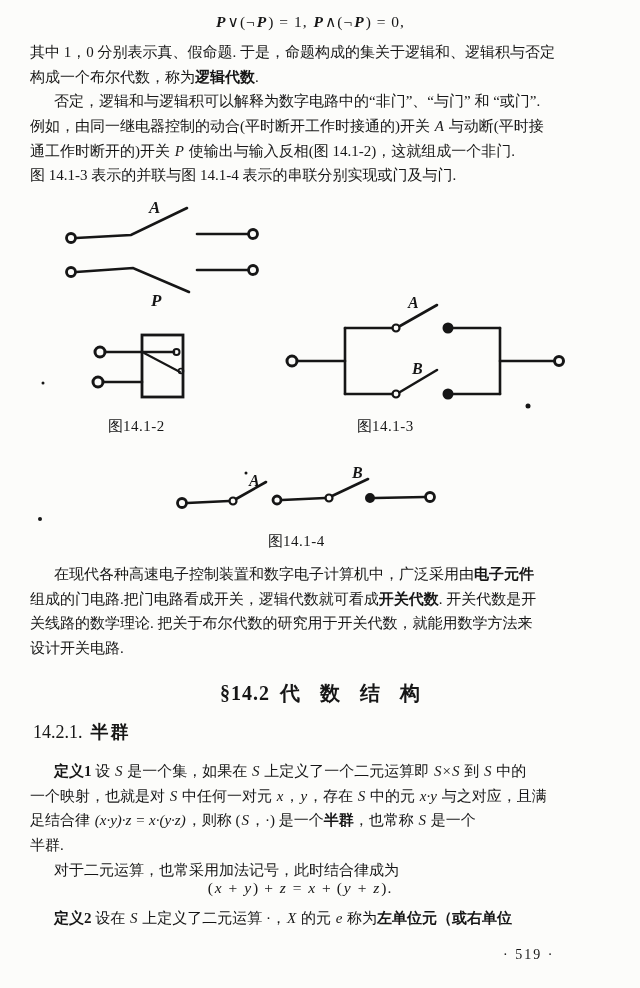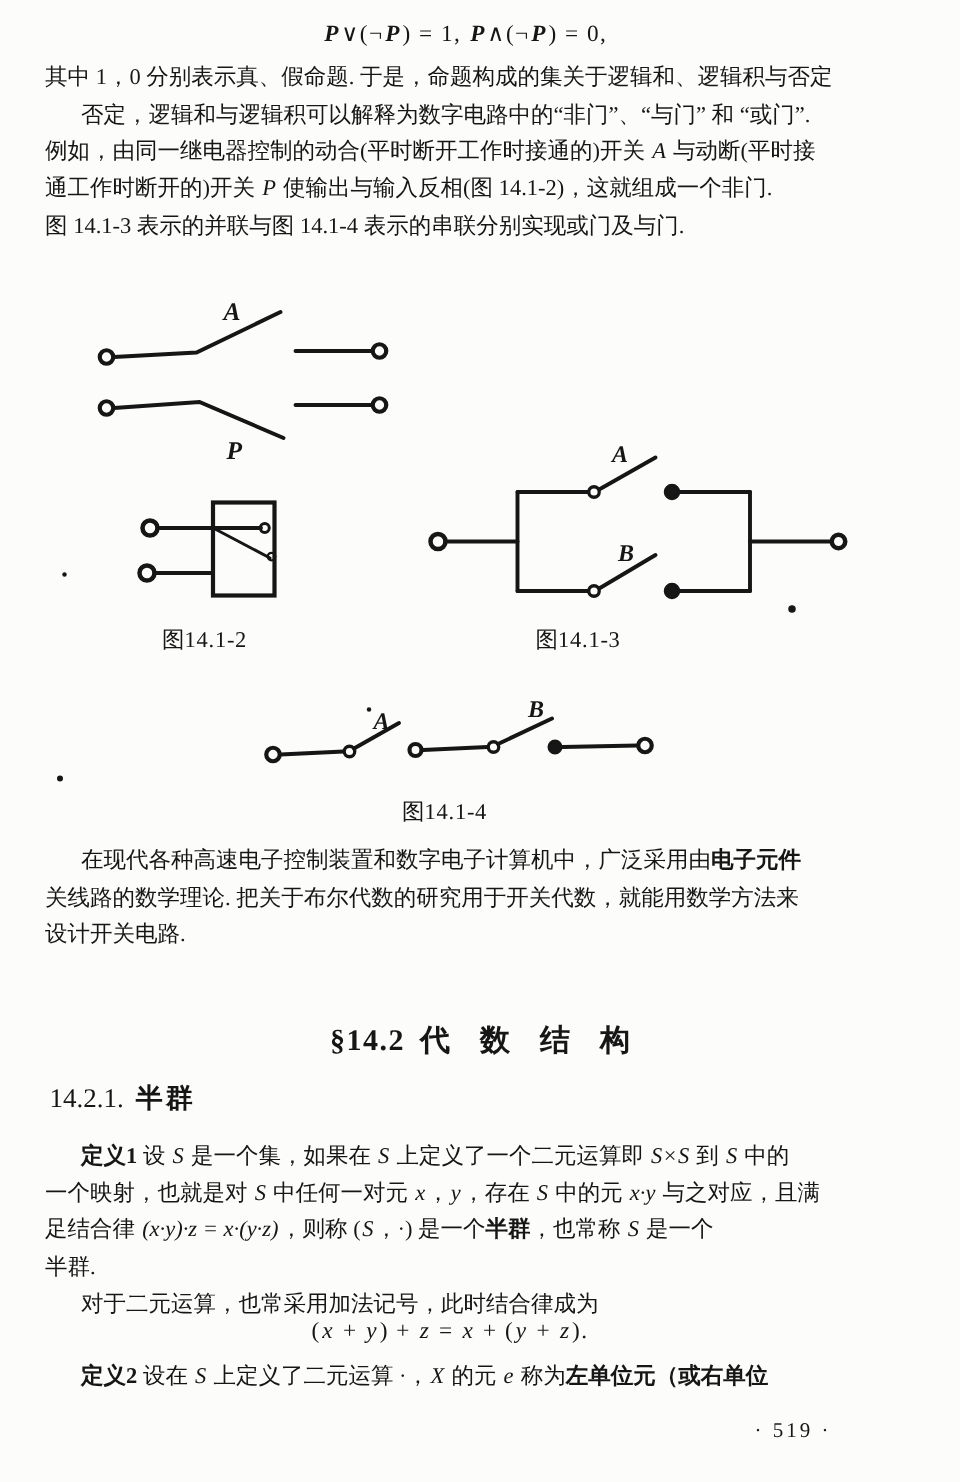--- a/index.html
+++ b/index.html
@@ -27,20 +27,21 @@
 </style>
 </head>
 <body>
 
 <div id="page">
 
   <div class="abs formula" style="top:13px;left:15px;width:590px;"><span class="b i">P</span><span class="">∨(¬</span><span class="b i">P</span><span class="">) = 1,  </span><span class="b i">P</span><span class="">∧(¬</span><span class="b i">P</span><span class="">) = 0,</span></div>
 
   <div class="abs para" style="top:40px;left:30px;width:584px;">
       <div class="tline"><span class="">其中 1，0 分别表示真、假命题.  于是，命题构成的集关于逻辑和、逻辑积与否定</span></div>
+      <div class="tline"><span class="">构成一个布尔代数，称为</span><span class="b ">逻辑代数</span><span class="">.</span></div>
       <div class="tline ind"><span class="">否定，逻辑和与逻辑积可以解释为数字电路中的“非门”、“与门” 和 “或门”.</span></div>
       <div class="tline"><span class="">例如，由同一继电器控制的动合(平时断开工作时接通的)开关 </span><span class="i">A</span><span class=""> 与动断(平时接</span></div>
       <div class="tline"><span class="">通工作时断开的)开关 </span><span class="i">P</span><span class=""> 使输出与输入反相(图 14.1-2)，这就组成一个非门.</span></div>
       <div class="tline"><span class="">图 14.1-3 表示的并联与图 14.1-4 表示的串联分别实现或门及与门.</span></div>
     </div>
 
   <svg class="abs" style="top:195px;left:0;" width="640" height="360" viewBox="0 0 640 360" fill="none" stroke="#161616" stroke-width="2.6" stroke-linecap="round">
 
     <g>
       <circle cx="71" cy="43" r="4.5" stroke-width="2.8"></circle>
@@ -114,20 +115,21 @@
   </div>
   <div class="abs caption" style="top:417px;left:357px;">
     <span>图</span><span class="capnum">14.1-3</span>
   </div>
   <div class="abs caption" style="top:532px;left:268px;">
     <span>图</span><span class="capnum">14.1-4</span>
   </div>
 
   <div class="abs para" style="top:562px;left:30px;width:584px;">
       <div class="tline ind"><span class="">在现代各种高速电子控制装置和数字电子计算机中，广泛采用由</span><span class="b ">电子元件</span></div>
+      <div class="tline"><span class="">组成的门电路.把门电路看成开关，逻辑代数就可看成</span><span class="b ">开关代数</span><span class="">.  开关代数是开</span></div>
       <div class="tline"><span class="">关线路的数学理论.  把关于布尔代数的研究用于开关代数，就能用数学方法来</span></div>
       <div class="tline"><span class="">设计开关电路.</span></div>
     </div>
 
   <div class="abs heading" style="top:680px;left:0;">
     <span class="hnum">§14.2</span><span class="htitle">代　数　结　构</span>
   </div>
 
   <div class="abs subheading" style="top:720px;left:33px;">
     <span>14.2.1.</span><span class="shtitle">半群</span>

